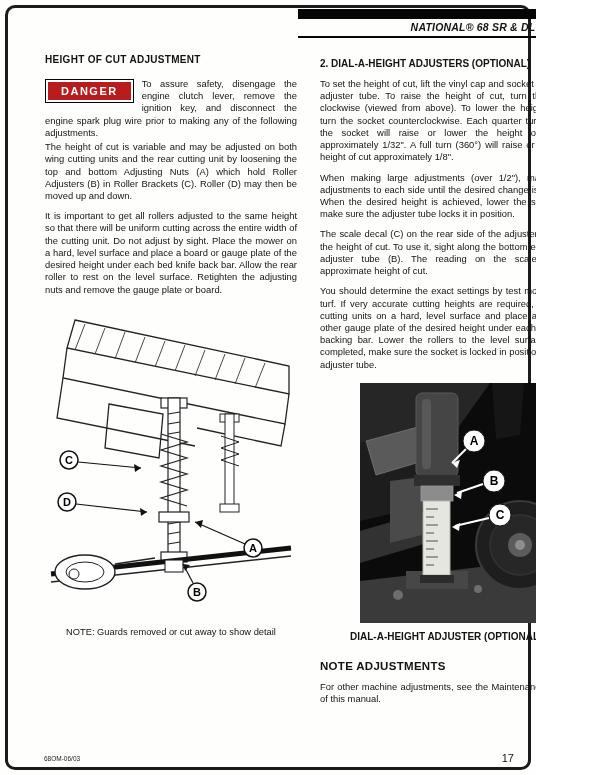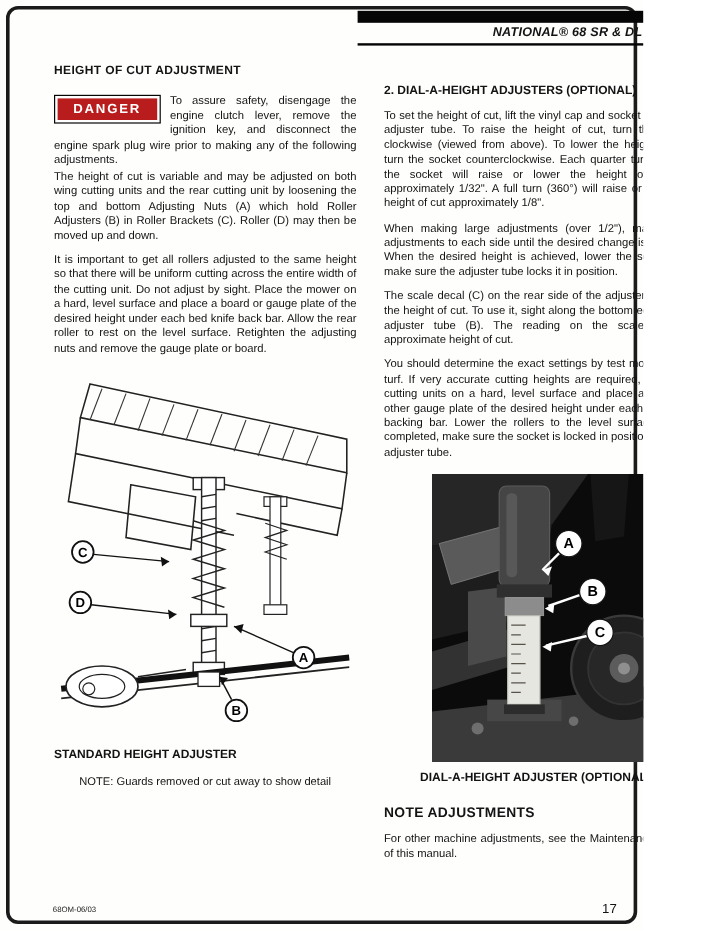--- a/index.html
+++ b/index.html
@@ -16,21 +16,21 @@
     position:absolute; left:288px; top:21px; width:296px; text-align:right;
     font-weight:bold; font-style:italic; font-size:10.5px; letter-spacing:0.2px; padding-right:6px;
   }
   .header-underline { position:absolute; left:298px; top:36px; width:290px; height:2px; background:#050505; }
 
   .col-left  { position:absolute; left:45px; top:54px; width:252px; }
   .col-right { position:absolute; left:320px; top:54px; width:258px; }
 
   .section-title { font-size:10px; font-weight:bold; margin:0 0 13px 0; letter-spacing:0.3px; }
   .sub-heading   { font-size:10px;  font-weight:bold; margin:15px 0 9px 0; }
-  .sub-heading.first { margin-top:16px; }
+  .sub-heading.first { margin-top:4px; }
   .big-heading   { font-size:11.5px; font-weight:bold; margin:18px 0 9px 0; letter-spacing:0.3px; }
 
   .body-text, p.body {
     font-size:9.4px; line-height:1.3; text-align:justify; margin:0 0 8px 0;
   }
   .danger-para { font-size:9.4px; line-height:1.3; text-align:justify; margin:0 0 2px 0; }
   .danger-para::after { content:""; display:block; clear:both; }
   .danger-box {
     float:left; border:1.5px solid #050505; padding:2px; margin:1px 8px 2px 0; background:#fff;
   }
@@ -143,21 +143,20 @@
           <text class="callout-letter" x="24" y="158" font-size="11" text-anchor="middle">C</text>
           <circle cx="22" cy="196" r="9" fill="#ffffff" stroke="#111" stroke-width="1.5"></circle>
           <text class="callout-letter" x="22" y="200" font-size="11" text-anchor="middle">D</text>
           <circle cx="208" cy="242" r="9" fill="#ffffff" stroke="#111" stroke-width="1.5"></circle>
           <text class="callout-letter" x="208" y="246" font-size="11" text-anchor="middle">A</text>
           <circle cx="152" cy="286" r="9" fill="#ffffff" stroke="#111" stroke-width="1.5"></circle>
           <text class="callout-letter" x="152" y="290" font-size="11" text-anchor="middle">B</text>
         </g>
       </svg>
     </div>
-    <div class="fig-caption">STANDARD HEIGHT ADJUSTER</div>
     <div class="fig-note">NOTE: Guards removed or cut away to show detail</div>
   </div>
 
   <div class="col-right">
     <h2 class="sub-heading first">2.  DIAL-A-HEIGHT ADJUSTERS (OPTIONAL)</h2>
     <p class="body">To set the height of cut, lift the vinyl cap and socket (A) off the adjuster tube.  To raise the height of cut, turn the socket clockwise (viewed from above).  To lower the height of cut, turn the socket counterclockwise.  Each quarter turn (90°) of the socket will raise or lower the height of cut by approximately 1/32". A full turn (360°) will raise or lower the height of cut approximately 1/8".</p>
     <p class="body">When making large adjustments (over 1/2"), make small adjustments to each side until the desired change is reached. When the desired height is achieved, lower the socket and make sure the adjuster tube locks it in position.</p>
     <p class="body">The scale decal (C) on the rear side of the adjuster indicates the height of cut.  To use it, sight along the bottom edge of the adjuster tube (B).  The reading on the scale is your approximate height of cut.</p>
     <p class="body">You should determine the exact settings by test mowing your turf.  If very accurate cutting heights are required, place the cutting units on a hard, level surface and place a board or other gauge plate of the desired height under each bed knife backing bar. Lower the rollers to the level surface.  When completed, make sure the socket is locked in position over the adjuster tube.</p>
 

